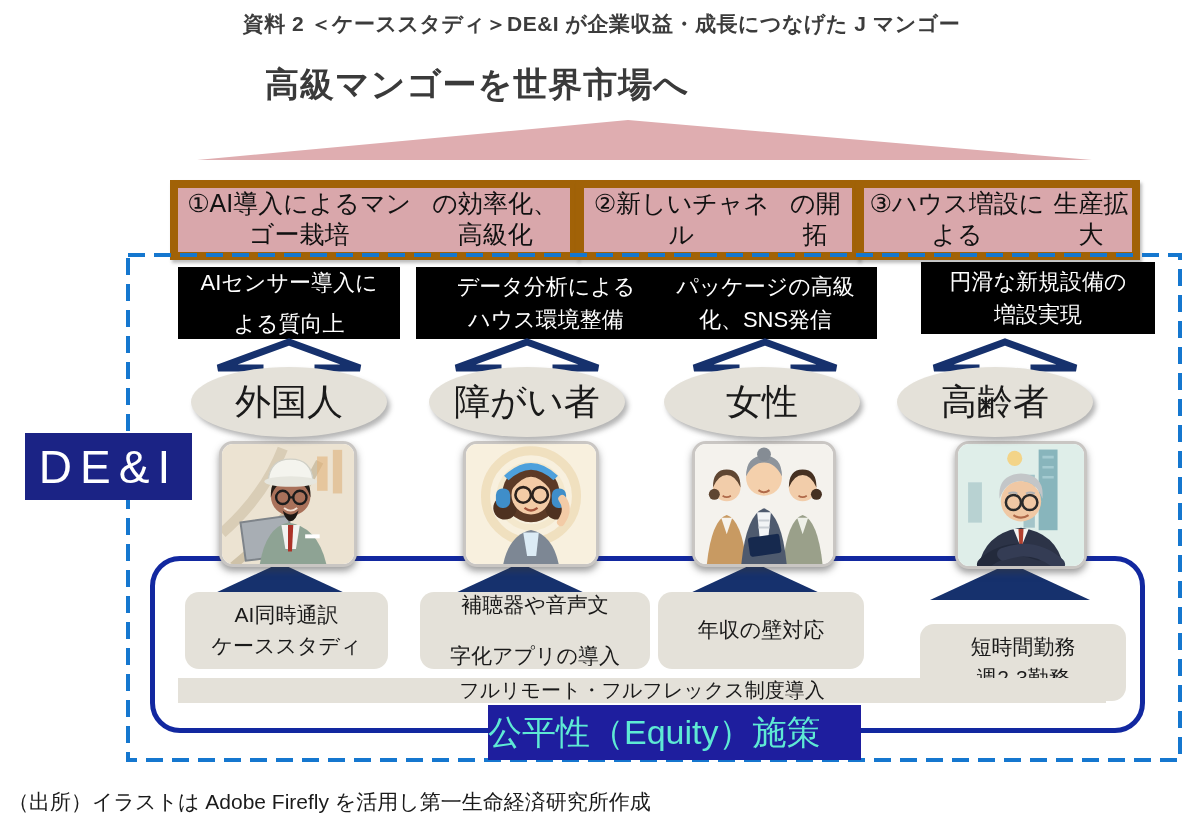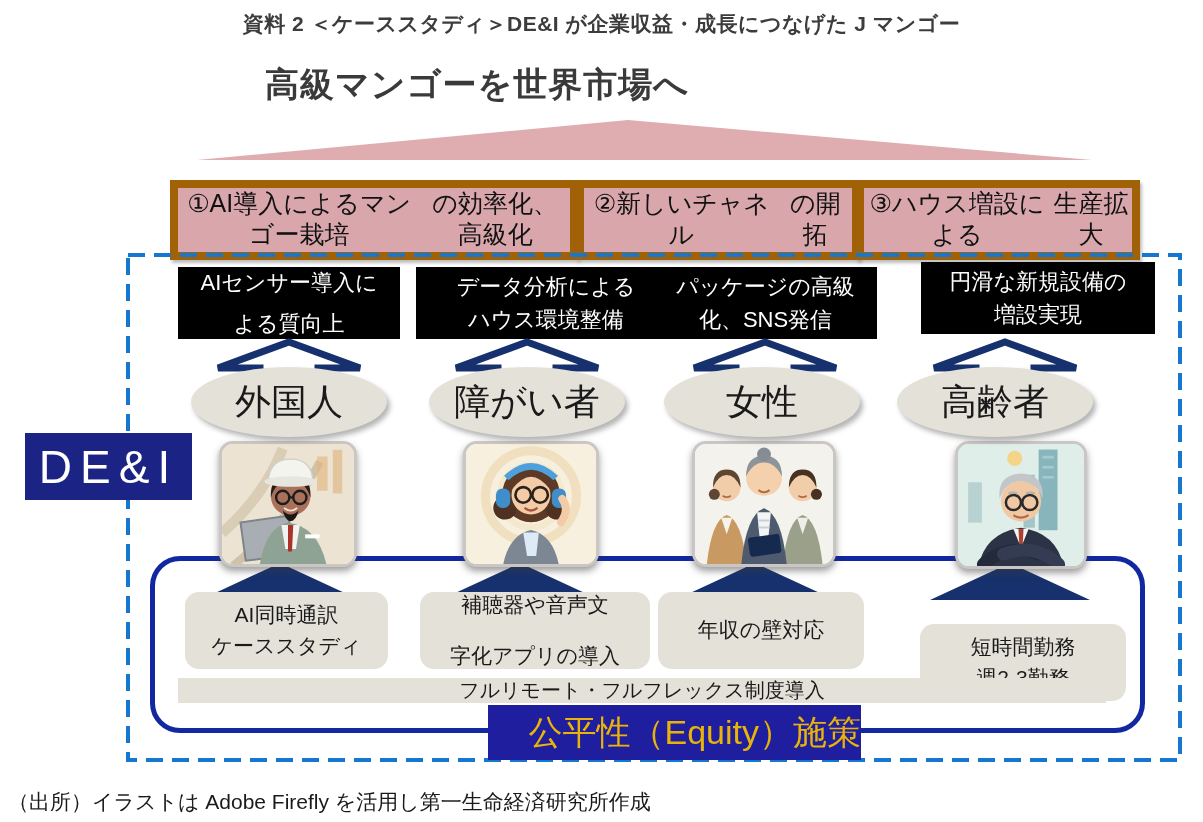--- a/index.html
+++ b/index.html
@@ -33,22 +33,22 @@
 
   .equity-panel{left:150px;top:556px;width:985px;height:167px;border:5px solid var(--rounded-border);border-radius:30px;z-index:1;}
   .tri-up{width:0;height:0;border-left:80px solid transparent;border-right:80px solid transparent;
     border-bottom:37px solid var(--navy-dark);z-index:2;}
 
   .measure{background:var(--beige);border-radius:14px;display:flex;flex-direction:column;justify-content:center;
     text-align:center;font-size:21px;line-height:1.45;z-index:2;}
   .shared-bar{left:178px;top:678px;width:928px;height:25px;background:var(--beige);display:flex;align-items:center;
     justify-content:center;font-size:20px;z-index:2;}
 
-  .equity-box{left:488px;top:705px;width:373px;height:55px;background:var(--navy-box-equity);color:#eab308;
-    display:flex;align-items:center;justify-content:flex-end;font-size:34px;z-index:6;}
+  .equity-box{left:488px;top:705px;width:373px;height:55px;background:var(--navy-box-equity);color:#5eead4;
+    display:flex;align-items:center;justify-content:flex-start;font-size:34px;z-index:6;}
 
   .source{left:8px;top:788px;width:1100px;font-size:21px;color:#1a1a1a;}
   .line{display:block;}
 </style>
 </head>
 <body>
 
 <div id="stage">
 
   <div class="abs caption">資料 2 ＜ケーススタディ＞DE&amp;I が企業収益・成長につなげた J マンゴー</div>

